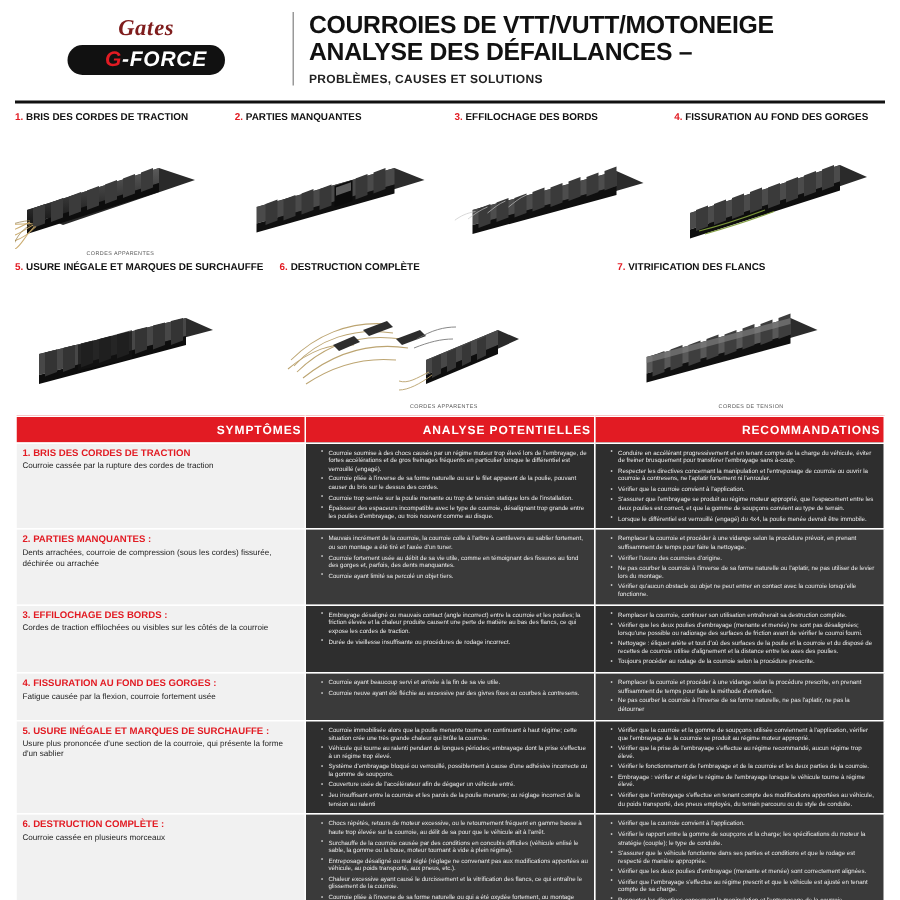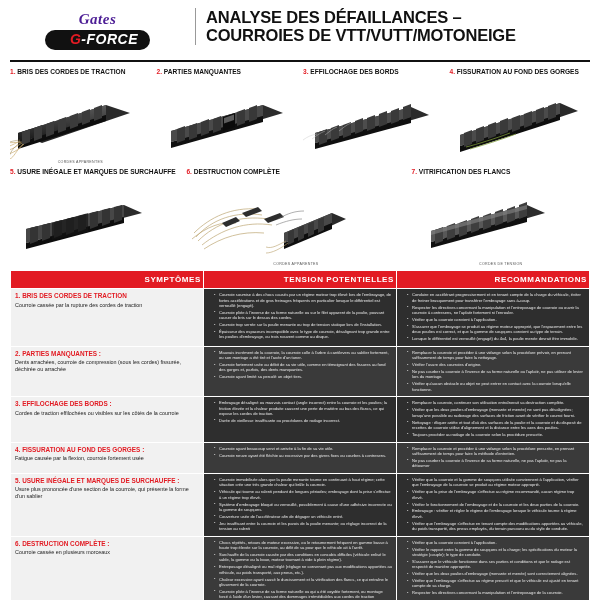--- a/index.html
+++ b/index.html
@@ -10,21 +10,21 @@
     color:#111;
     overflow:hidden;
   }
   .page{position:relative;width:600px;height:600px;box-sizing:border-box;padding:8px 10px;}
 
   
   .header{display:flex;align-items:flex-start;gap:10px;padding-bottom:6px;}
   .brandbox{width:175px;flex:0 0 175px;display:flex;flex-direction:column;align-items:center;justify-content:center;padding-top:4px;}
   .gates{
     font-family:"Liberation Serif", serif;
-    font-style:italic;font-weight:bold;font-size:15px;letter-spacing:.5px;color:#4c1d95;
+    font-style:italic;font-weight:bold;font-size:15px;letter-spacing:.5px;color:#7f1d1d;
     line-height:1;
   }
   .gforce{
     margin-top:3px;
     background:#111;color:#fff;border-radius:11px;
     padding:2px 12px 3px 25px;
     font-size:14px;font-weight:bold;font-style:italic;letter-spacing:.5px;
     display:inline-block;line-height:1.1;
   }
   .gforce .g{color:#e21b23;}
@@ -67,22 +67,23 @@
 <body>
 
 <div class="page">
 
   <div class="header">
     <div class="brandbox">
       <div class="gates">Gates</div>
       <div class="gforce"><span class="g">G</span><span>-FORCE</span></div>
     </div>
     <div class="titlebox">
+      <div class="t1">COURROIES DE VTT/VUTT/MOTONEIGE</div>
       <div class="t1">ANALYSE DES DÉFAILLANCES –</div>
-      <div class="t1">COURROIES DE VTT/VUTT/MOTONEIGE</div>
+      <div class="t2">PROBLÈMES, CAUSES ET SOLUTIONS</div>
     </div>
   </div>
   <div class="hr"></div>
 
   <div class="figrow">
 
     <div class="fig">
       <div class="figtitle"><span class="num">1.</span> <span>BRIS DES CORDES DE TRACTION</span></div>
       <div class="figimg">
         <svg width="138" height="72" viewBox="0 0 138 72">
@@ -298,21 +299,21 @@
         </svg>
       </div>
       <div class="figcap">CORDES DE TENSION</div>
     </div>
   </div>
 
   <table class="matrix">
     <thead>
       <tr>
         <th>SYMPTÔMES</th>
-        <th>TENSION POTENTIELLES</th>
+        <th>ANALYSE POTENTIELLES</th>
         <th>RECOMMANDATIONS</th>
       </tr>
     </thead>
     <tbody>
 
       <tr>
         <td class="sym">
           <div class="symtitle"><span>1.</span> <span>BRIS DES CORDES DE TRACTION</span></div>
           <div class="symdesc">Courroie cassée par la rupture des cordes de traction</div>
         </td>

